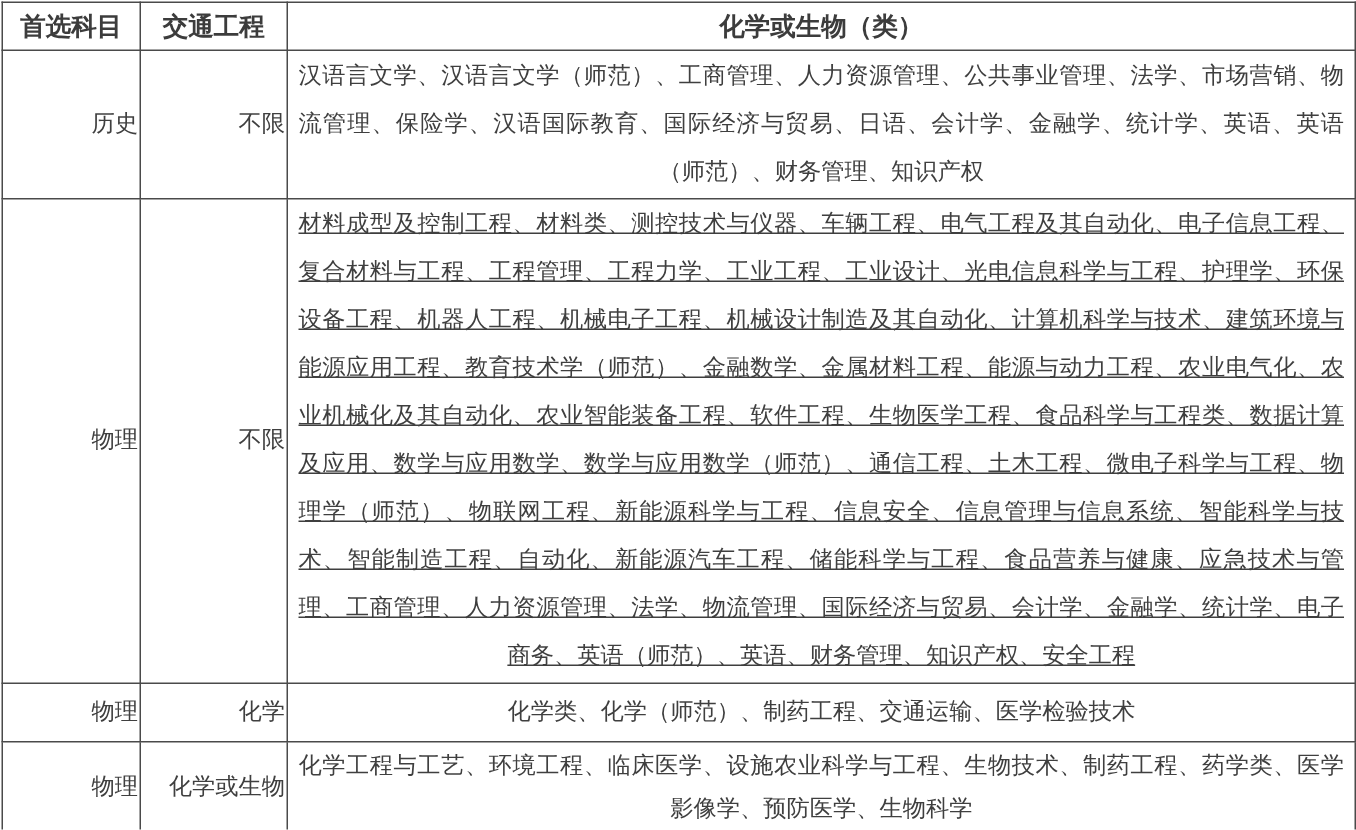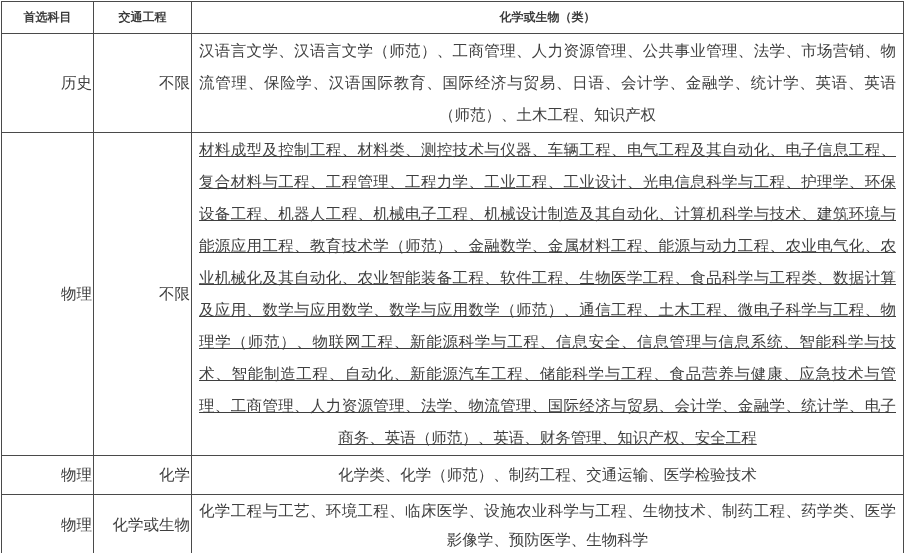--- a/index.html
+++ b/index.html
@@ -31,21 +31,21 @@
     vertical-align: middle;
   }
   col.c-first  { width: 92px; }
   col.c-second { width: 98px; }
   col.c-majors { width: 712px; }
 
   tr.header-row th {
     height: 32px;
     font-weight: bold;
     text-align: center;
-    font-size: 12px;
+    font-size: 17px;
     color: #3c3c3c;
   }
   td.subject-cell {
     text-align: right;
     line-height: 22px;
   }
   td.majors-cell {
     text-align: justify;
     text-align-last: center;
     -moz-text-align-last: center;
@@ -69,21 +69,21 @@
     </colgroup>
     <tbody>
       <tr class="header-row">
         <th>首选科目</th>
         <th>交通工程</th>
         <th>化学或生物（类）</th>
       </tr>
       <tr class="row-history">
         <td class="subject-cell">历史</td>
         <td class="subject-cell">不限</td>
-        <td class="majors-cell">汉语言文学、汉语言文学（师范）、工商管理、人力资源管理、公共事业管理、法学、市场营销、物流管理、保险学、汉语国际教育、国际经济与贸易、日语、会计学、金融学、统计学、英语、英语（师范）、土木工程、知识产权</td>
+        <td class="majors-cell">汉语言文学、汉语言文学（师范）、工商管理、人力资源管理、公共事业管理、法学、市场营销、物流管理、保险学、汉语国际教育、国际经济与贸易、日语、会计学、金融学、统计学、英语、英语（师范）、财务管理、知识产权</td>
       </tr>
       <tr class="row-physics-any">
         <td class="subject-cell">物理</td>
         <td class="subject-cell">不限</td>
         <td class="majors-cell">材料成型及控制工程、材料类、测控技术与仪器、车辆工程、电气工程及其自动化、电子信息工程、复合材料与工程、工程管理、工程力学、工业工程、工业设计、光电信息科学与工程、护理学、环保设备工程、机器人工程、机械电子工程、机械设计制造及其自动化、计算机科学与技术、建筑环境与能源应用工程、教育技术学（师范）、金融数学、金属材料工程、能源与动力工程、农业电气化、农业机械化及其自动化、农业智能装备工程、软件工程、生物医学工程、食品科学与工程类、数据计算及应用、数学与应用数学、数学与应用数学（师范）、通信工程、土木工程、微电子科学与工程、物理学（师范）、物联网工程、新能源科学与工程、信息安全、信息管理与信息系统、智能科学与技术、智能制造工程、自动化、新能源汽车工程、储能科学与工程、食品营养与健康、应急技术与管理、工商管理、人力资源管理、法学、物流管理、国际经济与贸易、会计学、金融学、统计学、电子商务、英语（师范）、英语、财务管理、知识产权、安全工程</td>
       </tr>
       <tr class="row-physics-chem">
         <td class="subject-cell">物理</td>
         <td class="subject-cell">化学</td>
         <td class="majors-cell">化学类、化学（师范）、制药工程、交通运输、医学检验技术</td>

